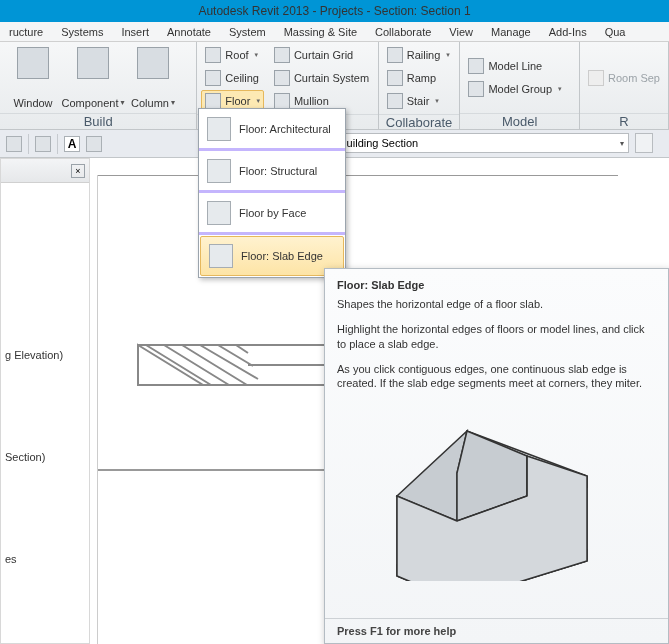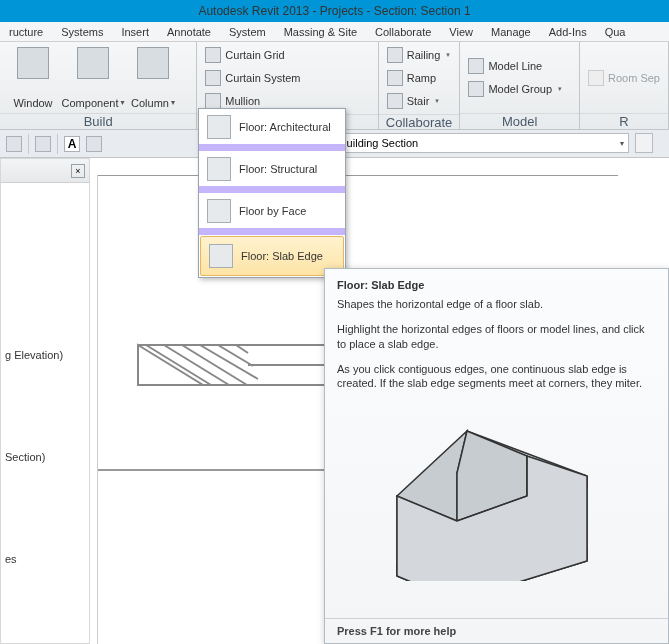--- a/index.html
+++ b/index.html
@@ -40,21 +40,21 @@
 .left-pane { position: absolute; left: 0; top: 158px; width: 90px; height: 486px; background: #fff; border: 1px solid #d8d8d8; }
 .left-pane .hdr { height: 24px; background: linear-gradient(#f3f4f6,#e6e8ea); border-bottom: 1px solid #d0d0d0; display: flex; justify-content: flex-end; align-items: center; padding: 0 4px; }
 .left-pane .hdr .x { width: 14px; height: 14px; border: 1px solid #9aa2a9; font-size: 9px; text-align: center; line-height: 12px; cursor: default; }
 .left-pane .tree { padding: 6px 4px; font-size: 11px; color: #333; }
 .left-pane .tree div { white-space: nowrap; margin-bottom: 90px; }
 
 .canvas { position: absolute; left: 97px; top: 175px; right: 0; bottom: 0; background: #fff; border-left: 1px solid #ccc; }
 .canvas svg { position: absolute; inset: 0; }
 
 .dropdown { position: absolute; left: 198px; top: 108px; width: 148px; background: #fff; border: 1px solid #9ba4ad; box-shadow: 2px 2px 5px rgba(0,0,0,0.25); }
-.dd-item { display: flex; align-items: center; height: 42px; padding: 0 8px; gap: 8px; cursor: default; border-bottom: 7px solid #c4b5fd; }
+.dd-item { display: flex; align-items: center; height: 42px; padding: 0 8px; gap: 8px; cursor: default; border-bottom: 3px solid #c4b5fd; }
 .dd-item:last-child { border-bottom: none; }
 .dd-item .dd-ico { width: 24px; height: 24px; background: #e6eaed; border: 1px solid #a6adb3; }
 .dd-item .dd-txt { font-size: 11px; color: #333; }
 .dd-item.sel { background: linear-gradient(#fff2cf,#fde4a6); border: 1px solid #e6b85c; border-radius: 2px; margin: 1px; height: 40px; }
 
 .tooltip { position: absolute; left: 324px; top: 268px; width: 345px; height: 376px; background: linear-gradient(#fbfcfd,#f3f5f7); border: 1px solid #b4bcc3; box-shadow: 2px 3px 8px rgba(0,0,0,0.3); display: flex; flex-direction: column; }
 .tooltip .tbody { padding: 10px 12px; font-size: 11px; color: #333; flex: 1; }
 .tooltip .tbody .ttl { font-weight: bold; margin-bottom: 6px; }
 .tooltip .tbody p { margin-bottom: 10px; line-height: 1.35; }
 .tooltip .illus { margin: 6px auto 0; display: block; }
@@ -99,20 +99,36 @@
             <span>Column</span>
             <span class="chev">▾</span>
           </div>
       </div>
     </div>
     <div class="panel-title">Build</div>
   </div>
 
   <div class="panel" style="width:182px">
     <div class="panel-body" style="padding:2px 4px">
+      <div class="panel-stack">
+        <div class="row-btn">
+            <div class="sm-ico"></div>
+            <span class="txt">Roof</span>
+            <span class="mini-chev">▾</span>
+          </div>
+        <div class="row-btn">
+            <div class="sm-ico"></div>
+            <span class="txt">Ceiling</span>
+          </div>
+        <div class="row-btn hl">
+            <div class="sm-ico"></div>
+            <span class="txt">Floor</span>
+            <span class="mini-chev">▾</span>
+          </div>
+      </div>
       <div class="panel-stack">
         <div class="row-btn">
             <div class="sm-ico"></div>
             <span class="txt">Curtain Grid</span>
           </div>
         <div class="row-btn">
             <div class="sm-ico"></div>
             <span class="txt">Curtain System</span>
           </div>
         <div class="row-btn">

